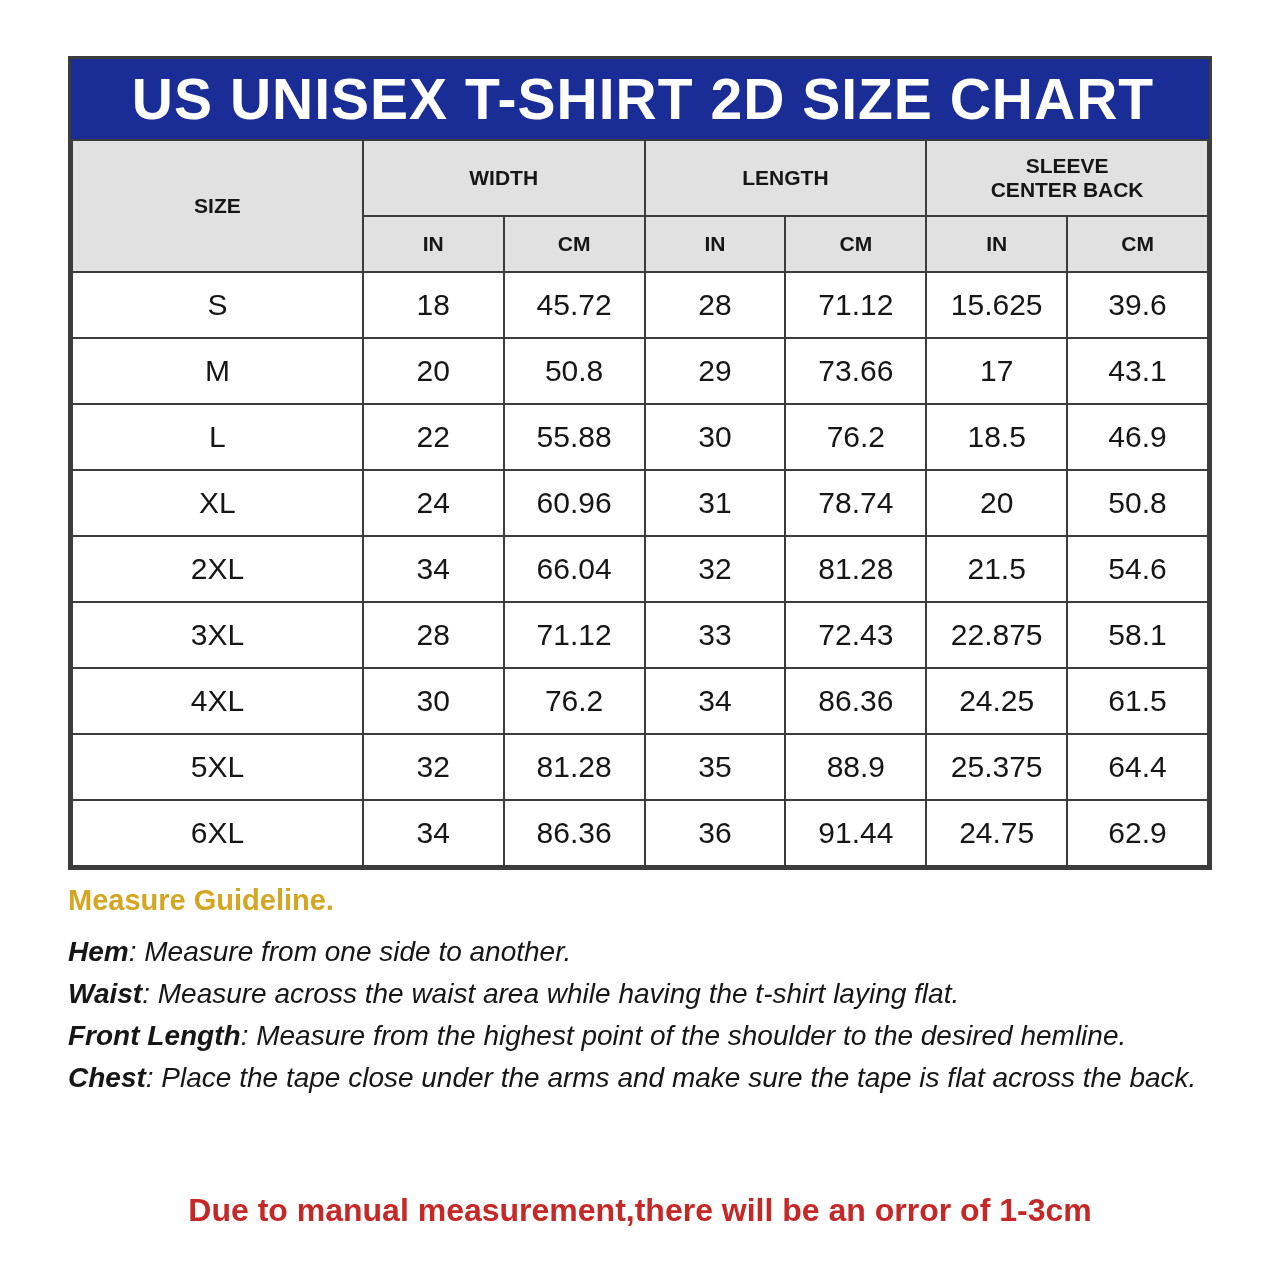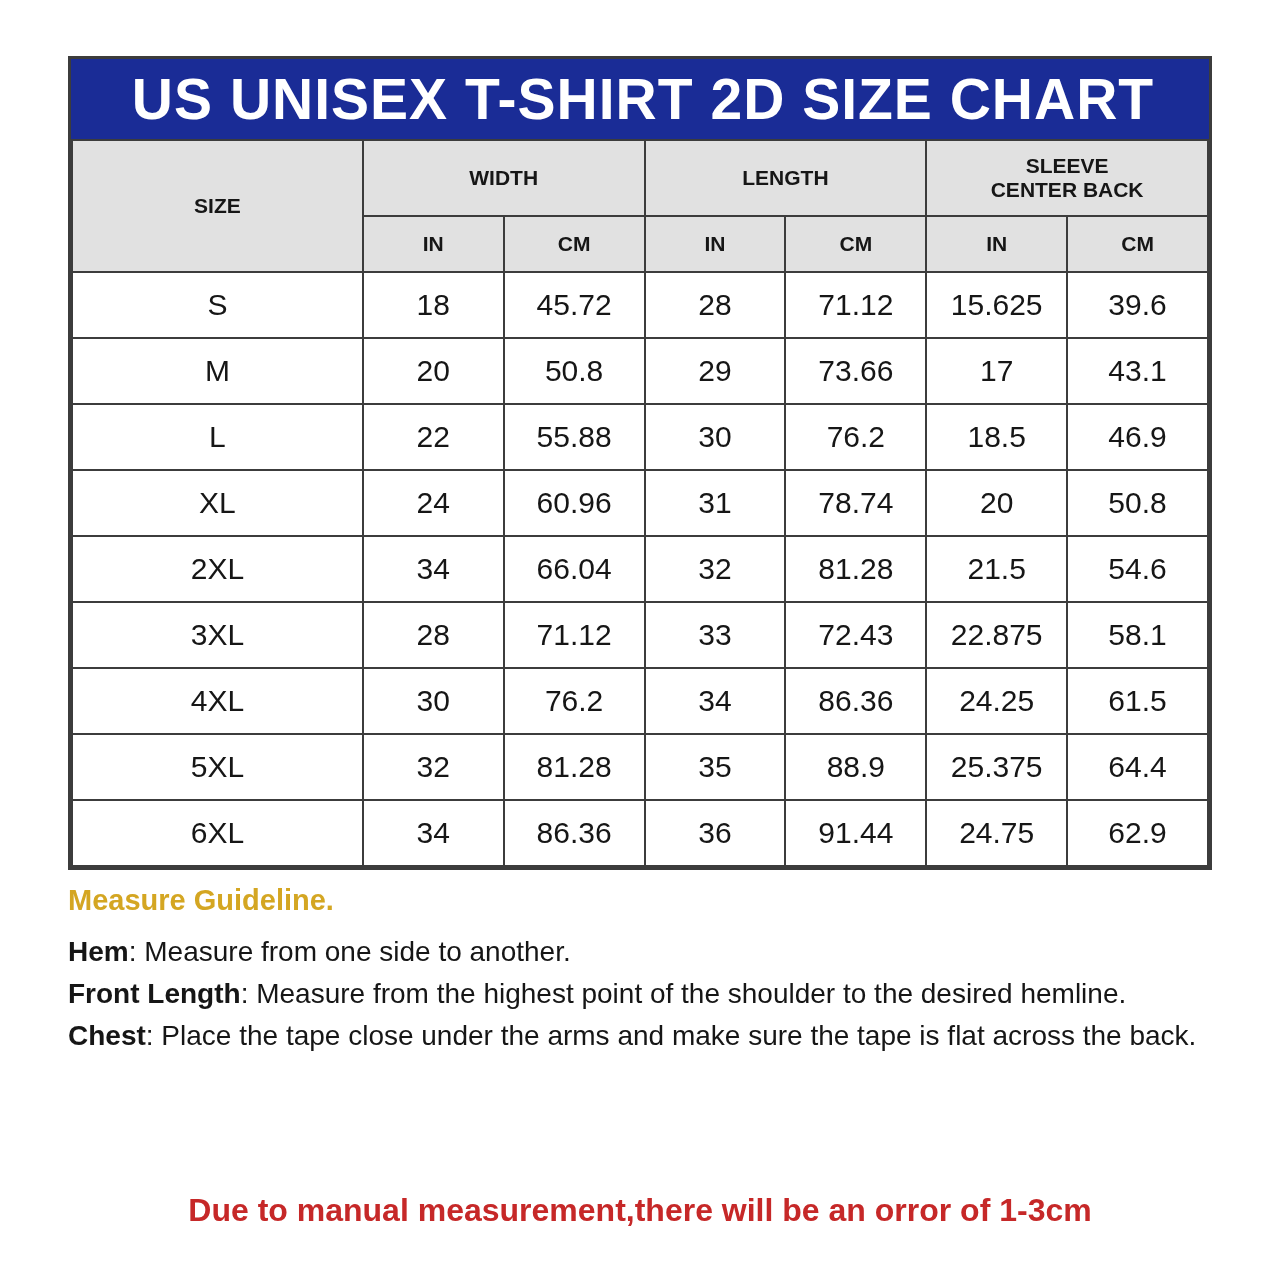--- a/index.html
+++ b/index.html
@@ -71,20 +71,21 @@
   .guidelines .heading{
     color:var(--guideline-heading);
     font-size:29px;font-weight:700;
     margin-bottom:20px;
   }
   .guidelines .g-item{
     font-size:28px;
     margin-top:13px;
     line-height:29px;
     white-space:nowrap;
+    font-style:italic;
   }
   .guidelines .g-item b{font-weight:700;}
 
   .footer-note{
     position:absolute;
     left:0;top:1192px;width:1280px;
     text-align:center;
     color:var(--footer-text);
     font-size:32px;font-weight:700;
   }
@@ -208,20 +209,21 @@
             <td>62.9</td>
           </tr>
         </tbody>
     </table>
   </div>
 
   <div class="guidelines">
     <div class="heading">Measure Guideline.</div>
     <div>
         <div class="g-item"><b>Hem</b><span>: Measure from one side to another.</span></div>
+        <div class="g-item"><b>Waist</b><span>: Measure across the waist area while having the t-shirt laying flat.</span></div>
         <div class="g-item"><b>Front Length</b><span>: Measure from the highest point of the shoulder to the desired hemline.</span></div>
         <div class="g-item"><b>Chest</b><span>: Place the tape close under the arms and make sure the tape is flat across the back.</span></div>
       </div>
   </div>
 
   <div class="footer-note">Due to manual measurement,there will be an orror of 1-3cm</div>
 
 </div>
 
 </body></html>

